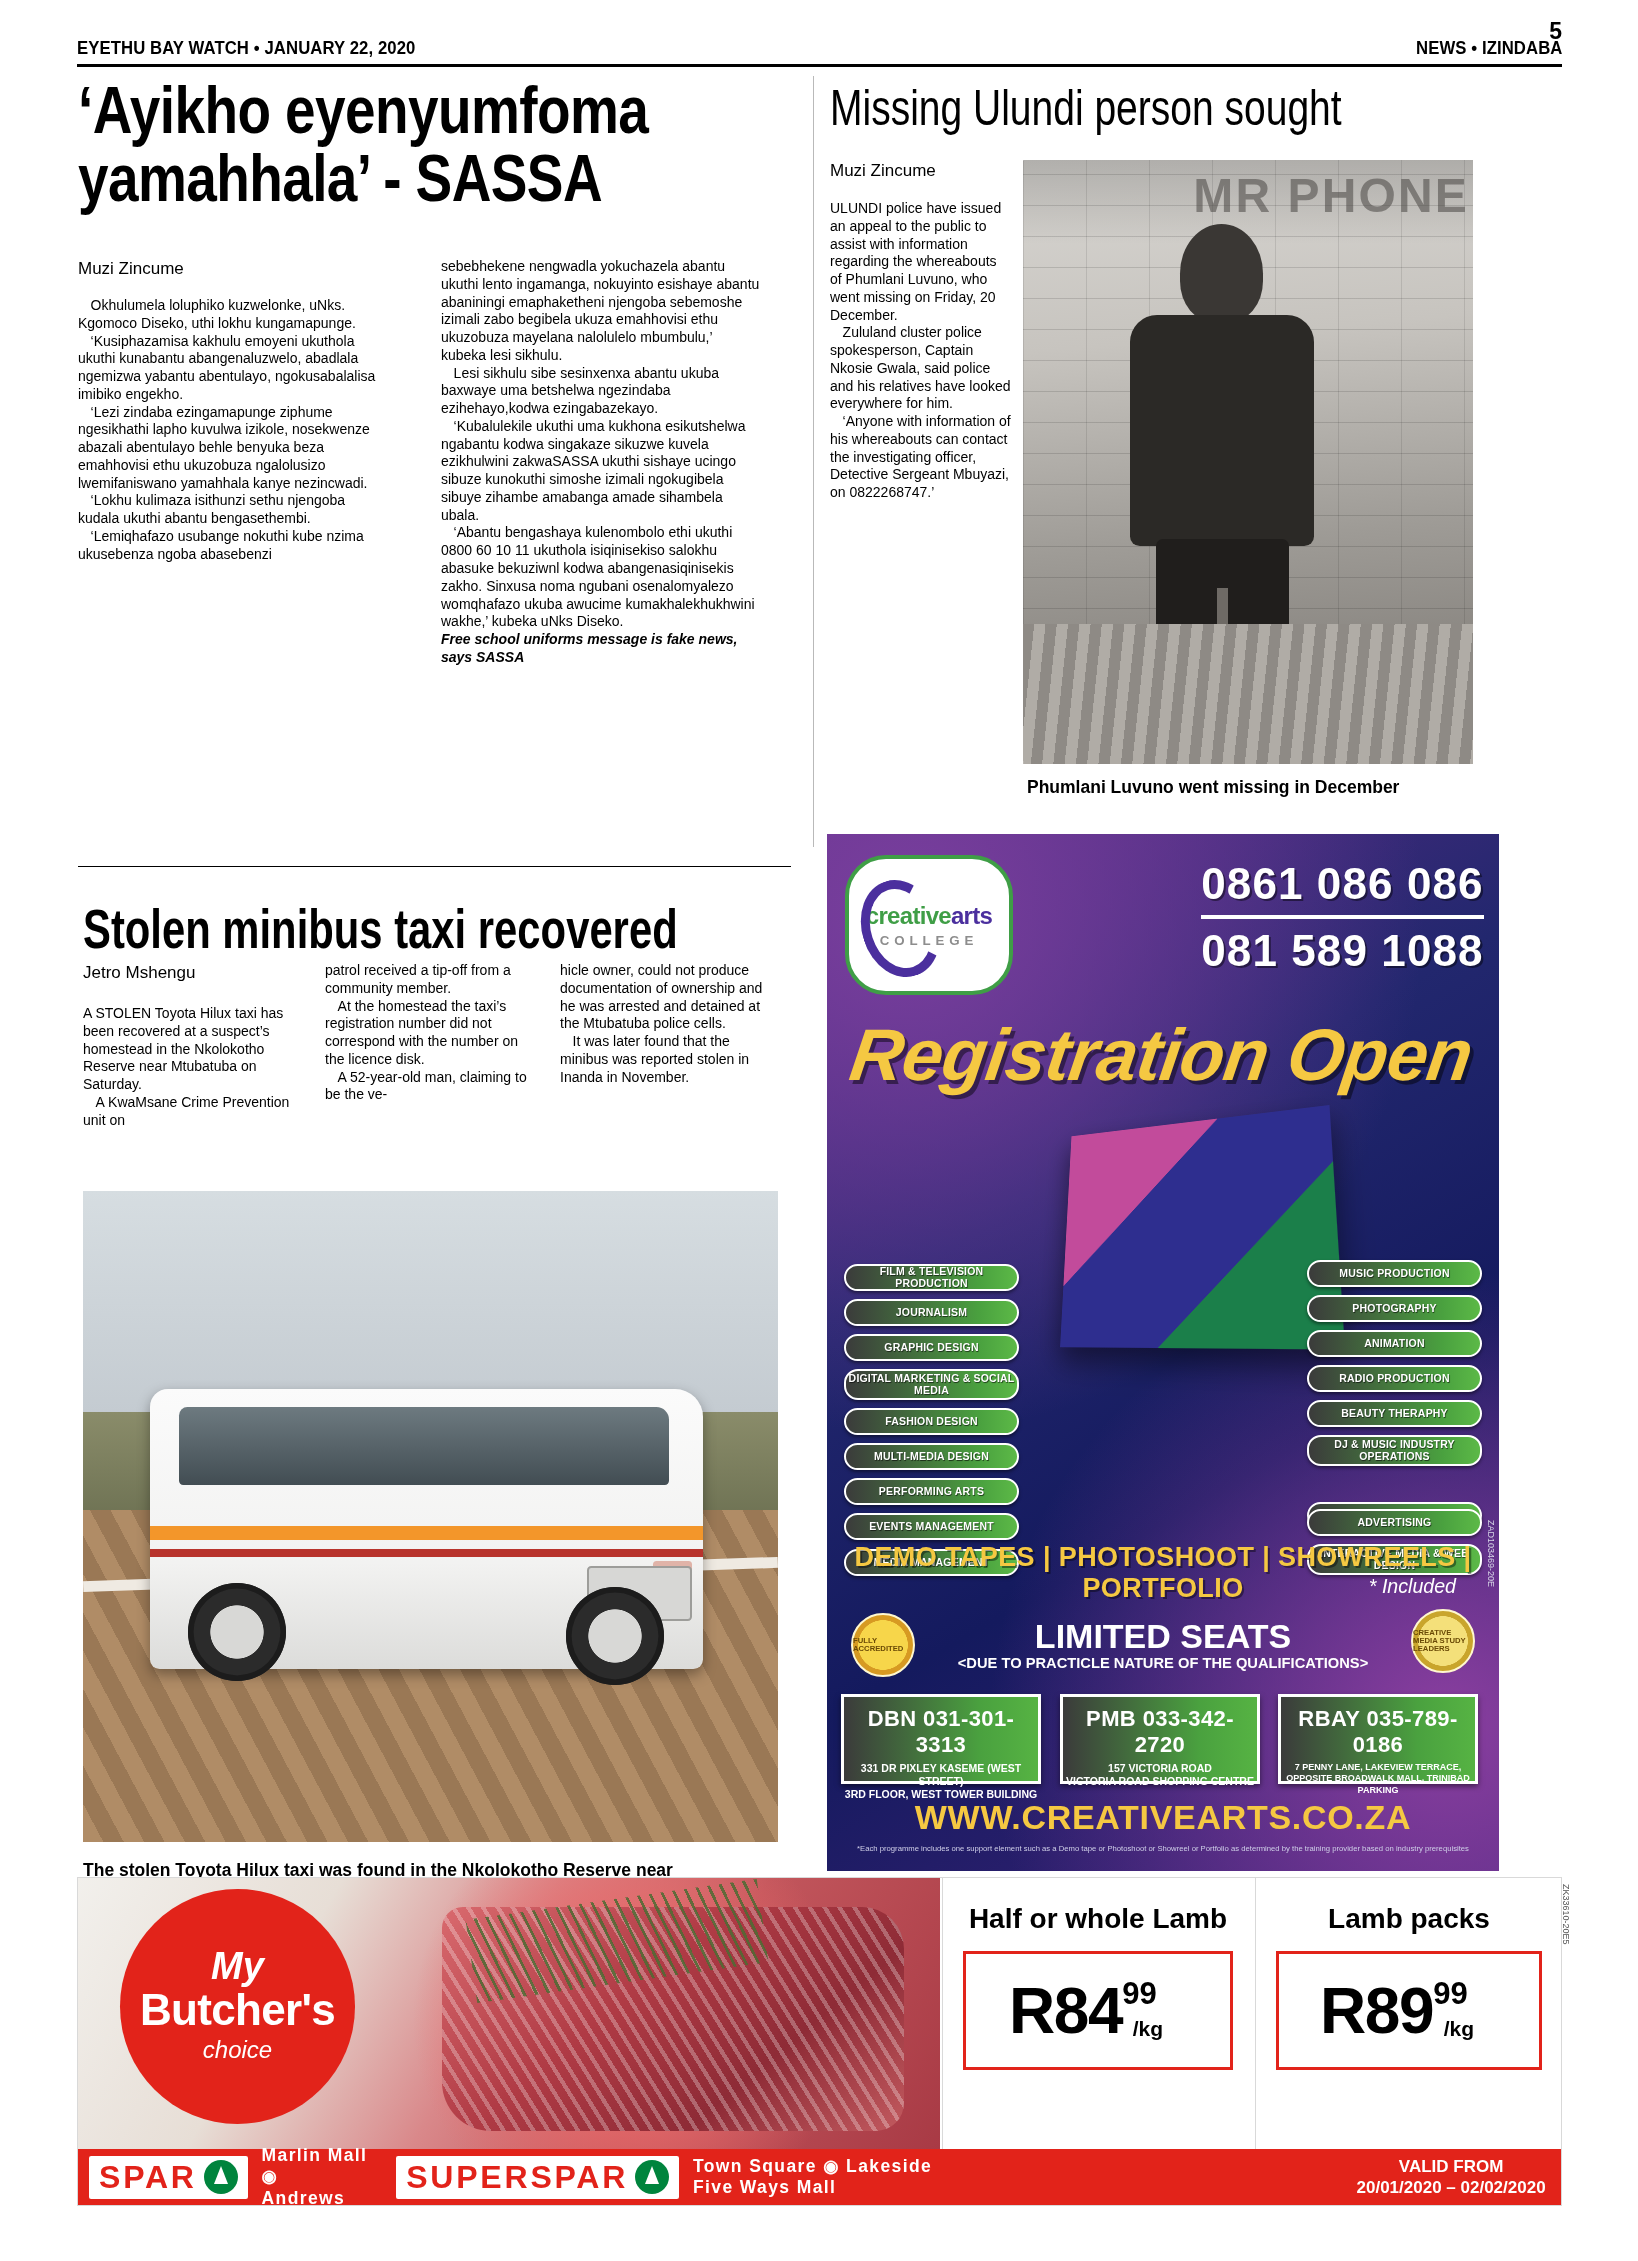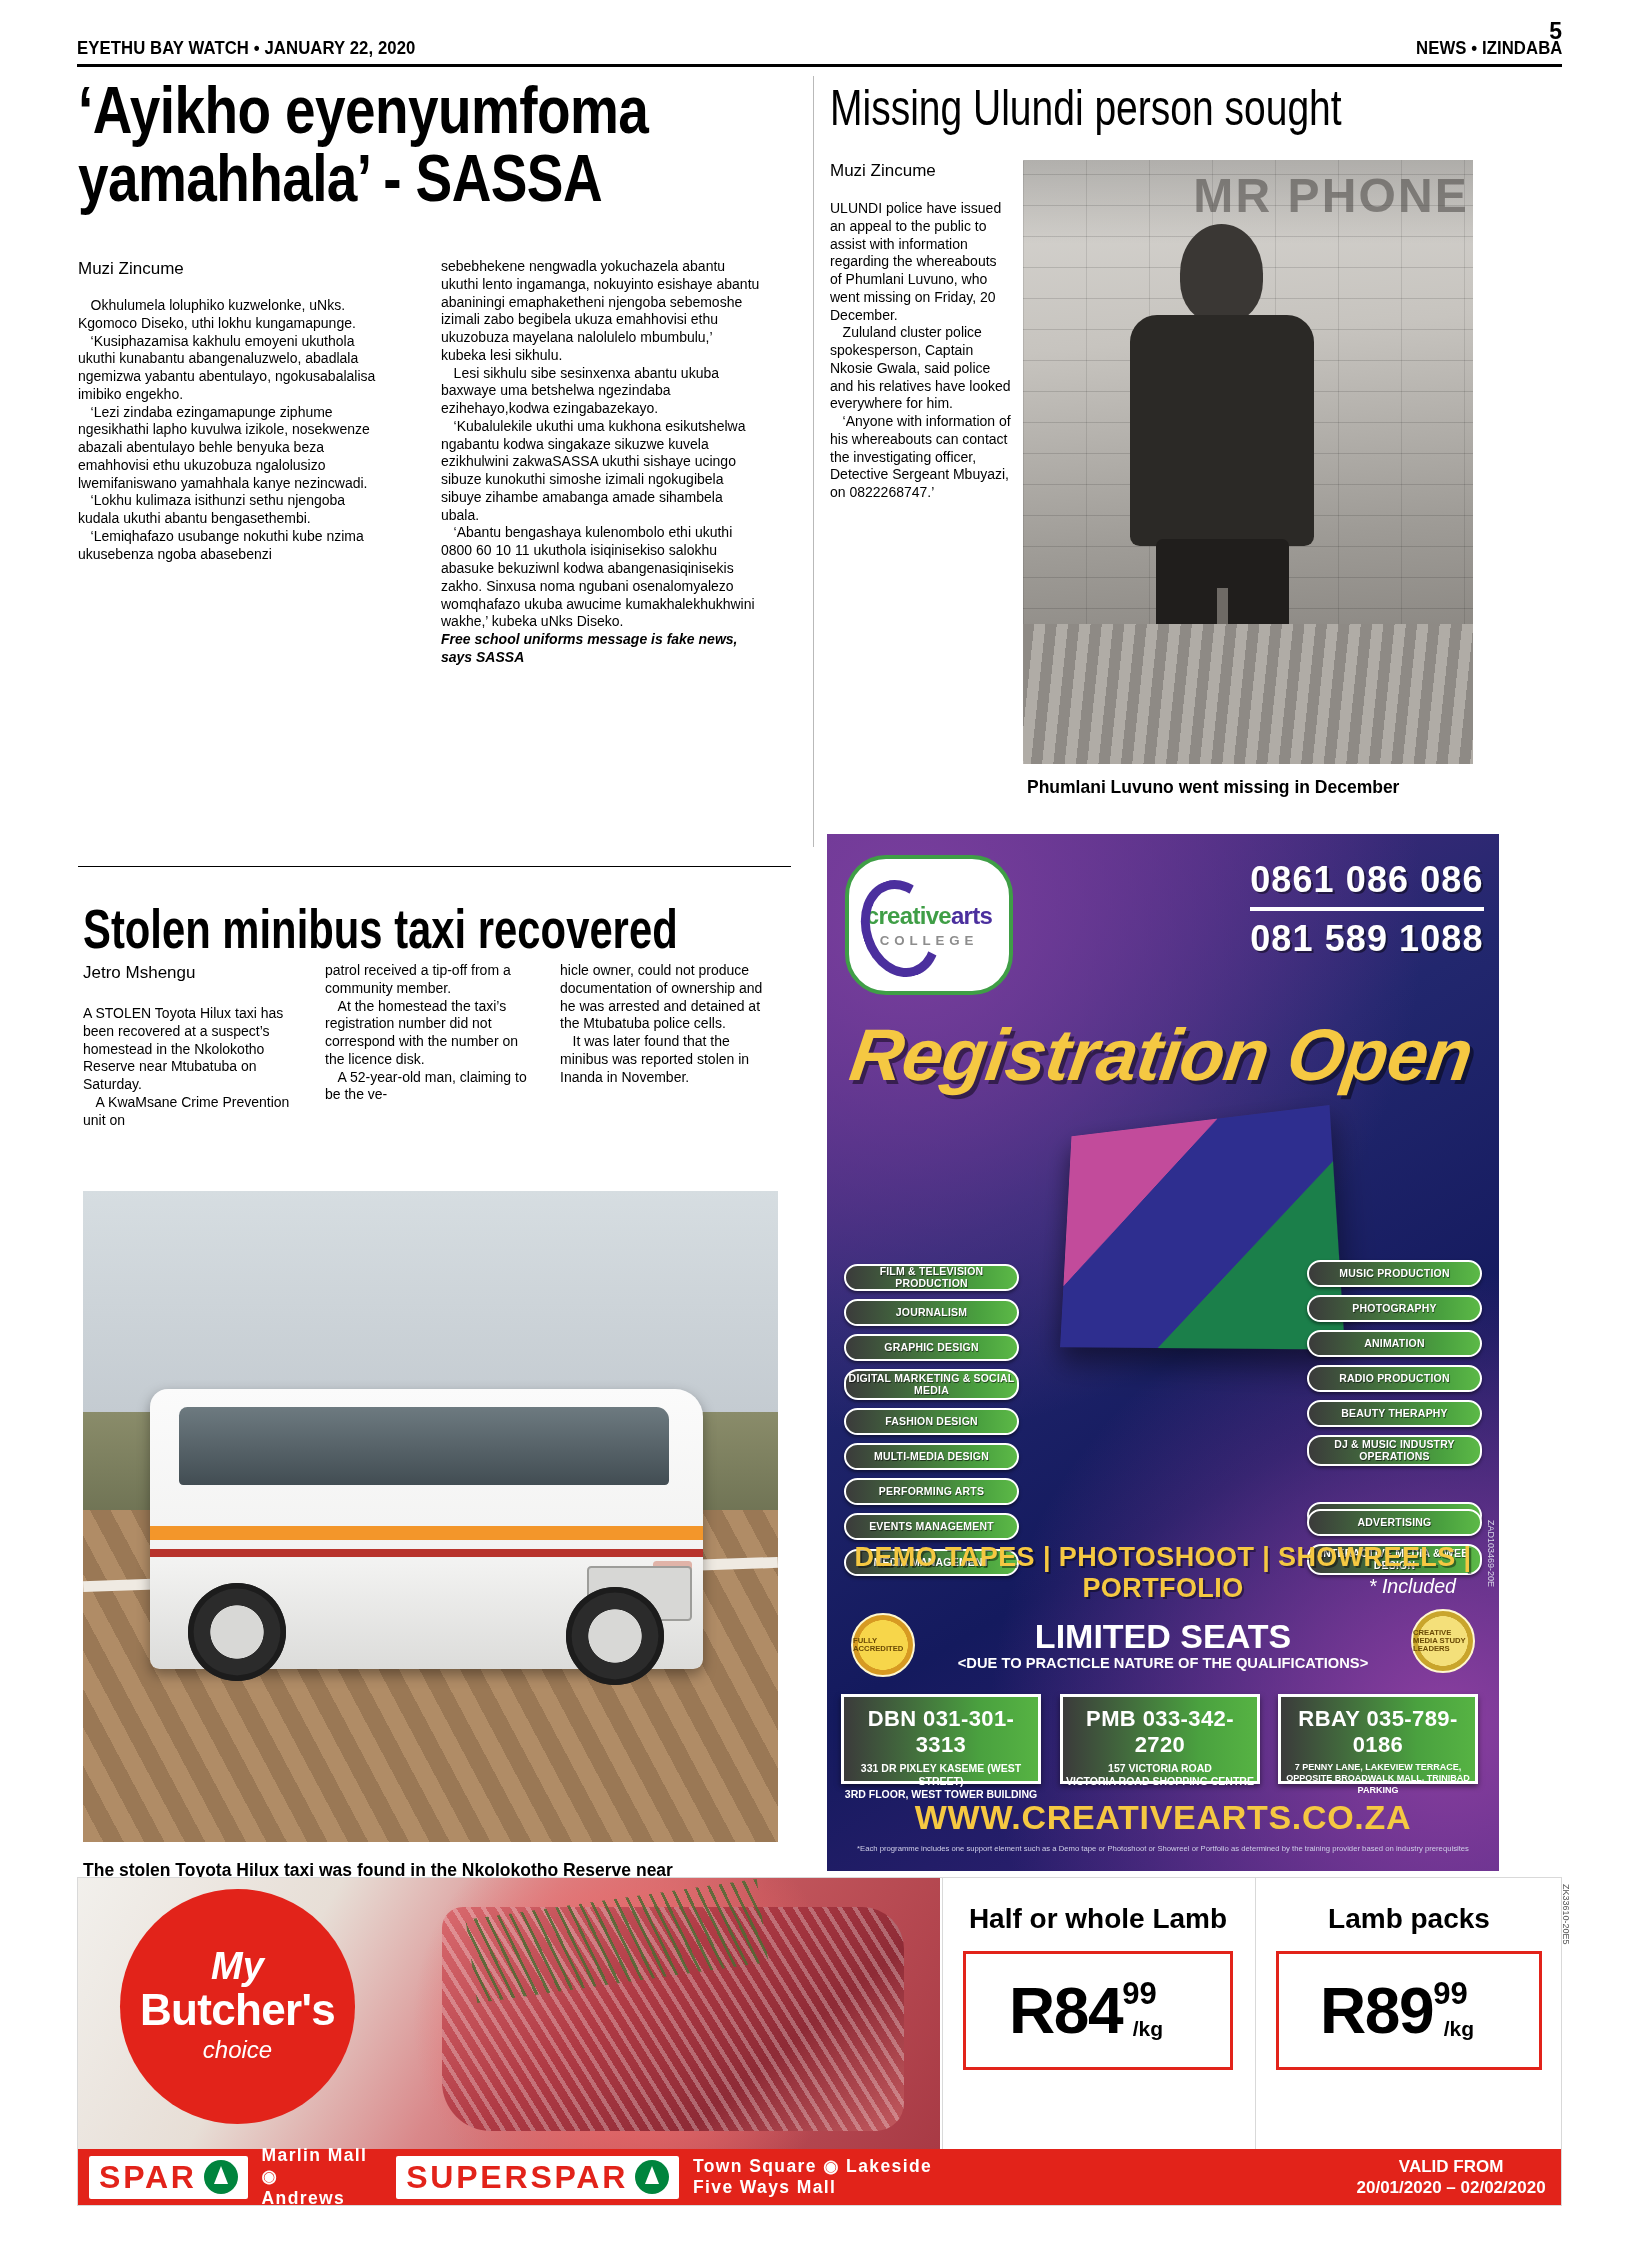--- a/index.html
+++ b/index.html
@@ -206,21 +206,21 @@
   .ad-logo .lg1 { font-size:24px; font-weight:bold; letter-spacing:-0.7px; }
   .ad-logo .lg1 .a { color:#3f9e46; } .ad-logo .lg1 .b { color:#4b2f9e; }
   .ad-logo .lg2 { font-size:13.3px; letter-spacing:4.9px; color:#8d8d8d; font-weight:bold; margin-top:2.8px; }
   .ad-logo .swoosh {
     position:absolute; left:12.6px; top:19.6px; width:77px; height:99px;
     border:9px solid #4b2f9e; border-right-color:transparent; border-radius:50%;
     transform: rotate(-18deg);
   }
   .ad-phones { position:absolute; right:15.4px; top:25px; text-align:right; }
   .ad-phones div {
-    font-size:36px; font-weight:bold; letter-spacing:1.1px;
+    font-size:44px; font-weight:bold; letter-spacing:1.1px;
     text-shadow: 2.1px 2.1px 0 rgba(0,0,0,.45);
   }
   .ad-phones hr { border:none; height:4.2px; background:#fff; margin:5.6px 0 7px; }
   .ad-reg {
     position:absolute; left:24px; top:179px; width:630px;
     font-size:73px; font-style:italic; font-weight:bold; color:#f5c842;
     text-shadow: 4.2px 4.2px 0 rgba(0,0,0,.45); letter-spacing:-0.7px;
     transform: skewX(-8deg);
   }
   .cube {

